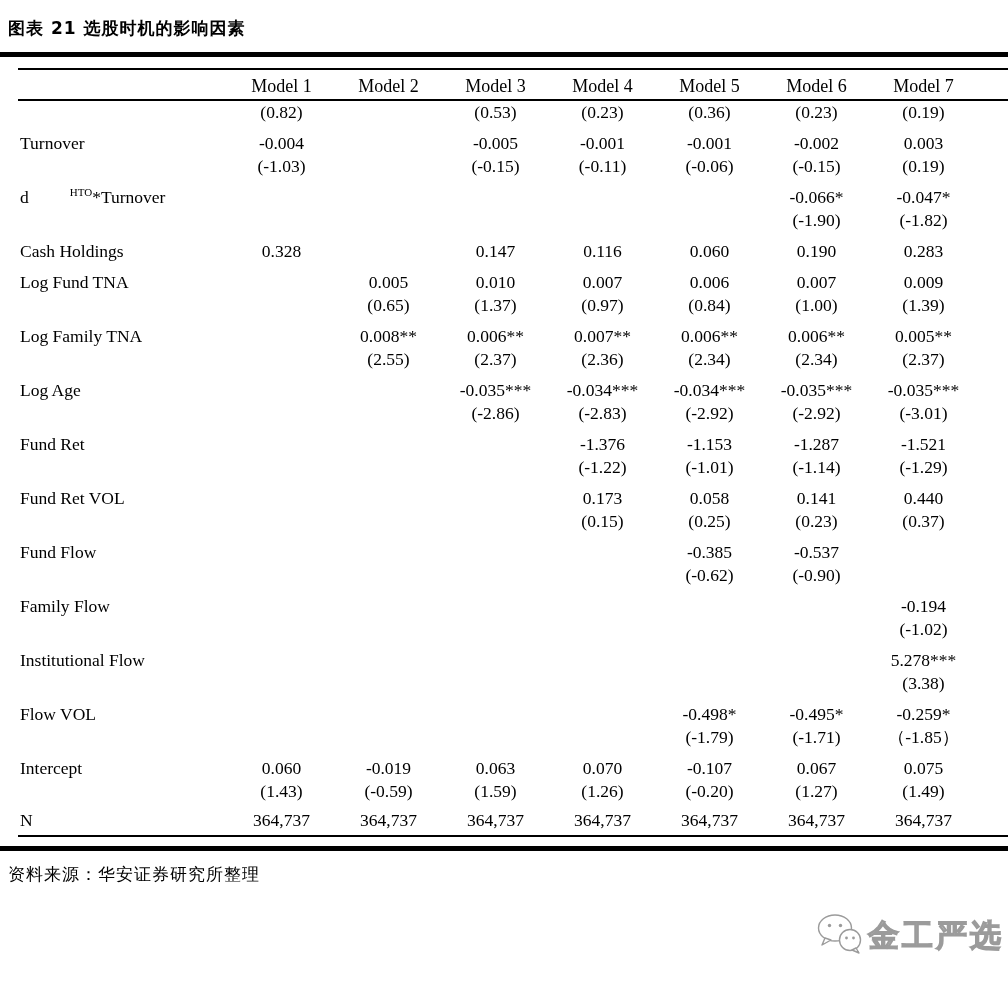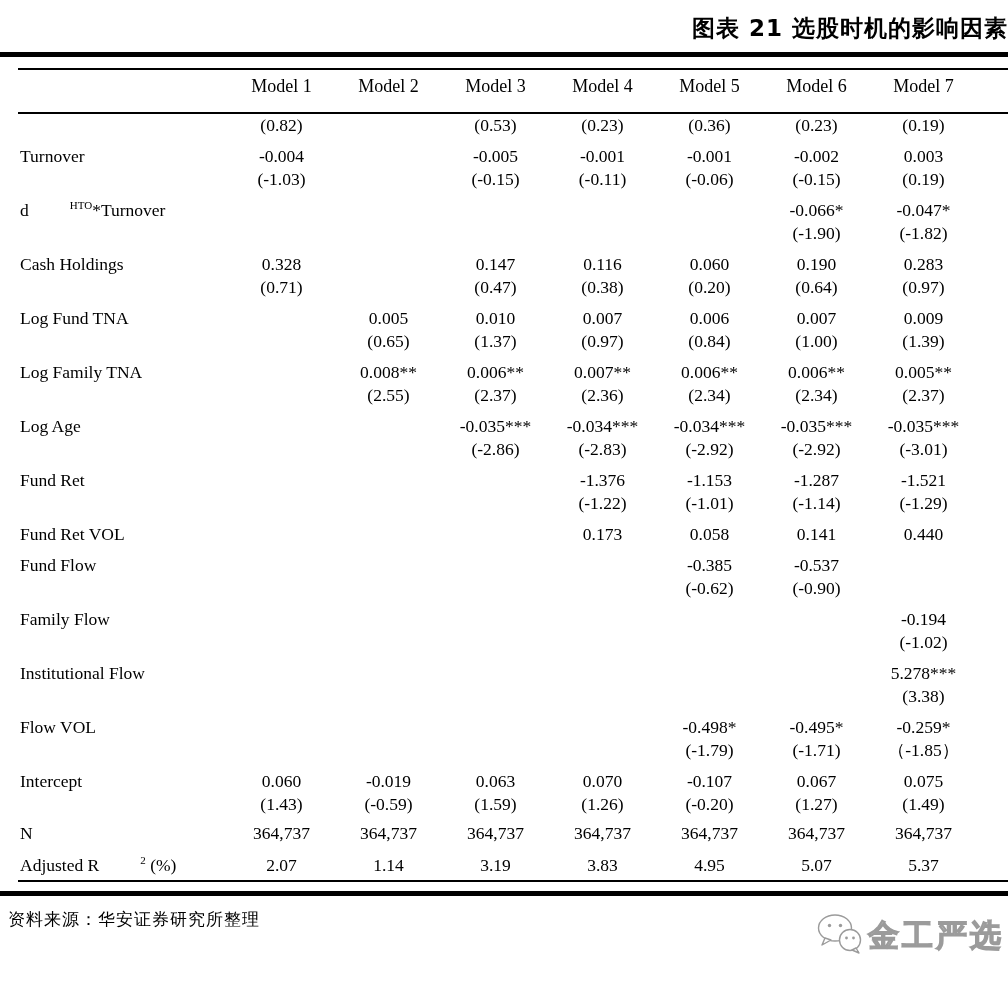--- a/index.html
+++ b/index.html
@@ -3,31 +3,31 @@
 <meta charset="utf-8">
 <style>
   * { margin:0; padding:0; box-sizing:border-box; }
   html,body { background:#ffffff; }
   body {
     width:1008px; height:996px; position:relative; overflow:hidden;
     font-family:"Liberation Serif","DejaVu Serif",serif; color:#000;
   }
   .title {
     font-family:"DejaVu Sans","Liberation Sans",sans-serif;
-    font-weight:bold; font-size:23px; line-height:31px;
-    margin:13px 0 0 8px; letter-spacing:1px;text-align:right;
+    font-weight:bold; font-size:17px; line-height:31px;
+    margin:13px 0 0 8px; letter-spacing:1px;
   }
   .title-rule { height:5px; background:#000; margin-top:8px; width:1008px; }
   table.reg {
     margin:11px 0 0 18px; width:990px; border-collapse:collapse;
     border-top:2px solid #000; border-bottom:2px solid #000;
   }
   table.reg thead th {
     border-bottom:2px solid #000; font-weight:normal; font-size:18px;
-    padding:6px 0 15px; text-align:center; font-family:"Liberation Serif","DejaVu Serif",serif;
+    padding:6px 0 2px; text-align:center; font-family:"Liberation Serif","DejaVu Serif",serif;
   }
   table.reg td {
     font-size:17.5px; text-align:center; line-height:23px; padding:0;
     white-space:nowrap;
   }
   table.reg td.label { text-align:left; padding-left:2px; }
   table.reg tr.coef td { padding-top:8px; }
   table.reg tr.single td { padding-top:6px; padding-bottom:3px; }
   sup { font-size:11px; vertical-align:super; line-height:0;padding-left:41px; }
   .bottom-rule { height:5px; background:#000; margin-top:9px; width:1008px; }
@@ -133,31 +133,20 @@
         <td class="label">Cash Holdings</td>
         <td>0.328</td>
         <td></td>
         <td>0.147</td>
         <td>0.116</td>
         <td>0.060</td>
         <td>0.190</td>
         <td>0.283</td>
         <td></td>
       </tr>
-      <tr class="t">
-        <td class="label"></td>
-        <td>(0.71)</td>
-        <td></td>
-        <td>(0.47)</td>
-        <td>(0.38)</td>
-        <td>(0.20)</td>
-        <td>(0.64)</td>
-        <td>(0.97)</td>
-        <td></td>
-      </tr>
       <tr class="coef">
         <td class="label">Log Fund TNA</td>
         <td></td>
         <td>0.005</td>
         <td>0.010</td>
         <td>0.007</td>
         <td>0.006</td>
         <td>0.007</td>
         <td>0.009</td>
         <td></td>
@@ -241,20 +230,31 @@
       </tr>
       <tr class="coef">
         <td class="label">Fund Ret VOL</td>
         <td></td>
         <td></td>
         <td></td>
         <td>0.173</td>
         <td>0.058</td>
         <td>0.141</td>
         <td>0.440</td>
+        <td></td>
+      </tr>
+      <tr class="t">
+        <td class="label"></td>
+        <td></td>
+        <td></td>
+        <td></td>
+        <td>(0.15)</td>
+        <td>(0.25)</td>
+        <td>(0.23)</td>
+        <td>(0.37)</td>
         <td></td>
       </tr>
       <tr class="coef">
         <td class="label">Fund Flow</td>
         <td></td>
         <td></td>
         <td></td>
         <td></td>
         <td>-0.385</td>
         <td>-0.537</td>
@@ -362,31 +362,20 @@
       </tr>
       <tr class="single">
         <td class="label">N</td>
         <td>364,737</td>
         <td>364,737</td>
         <td>364,737</td>
         <td>364,737</td>
         <td>364,737</td>
         <td>364,737</td>
         <td>364,737</td>
-        <td></td>
-      </tr>
-      <tr class="single">
-        <td class="label">Adjusted R<sup>2</sup> (%)</td>
-        <td>2.07</td>
-        <td>1.14</td>
-        <td>3.19</td>
-        <td>3.83</td>
-        <td>4.95</td>
-        <td>5.07</td>
-        <td>5.37</td>
         <td></td>
       </tr>
     </tbody>
 </table>
 
 <div class="bottom-rule"></div>
 <div class="source">资料来源：华安证券研究所整理</div>
 
 <div class="watermark">
   <span>

